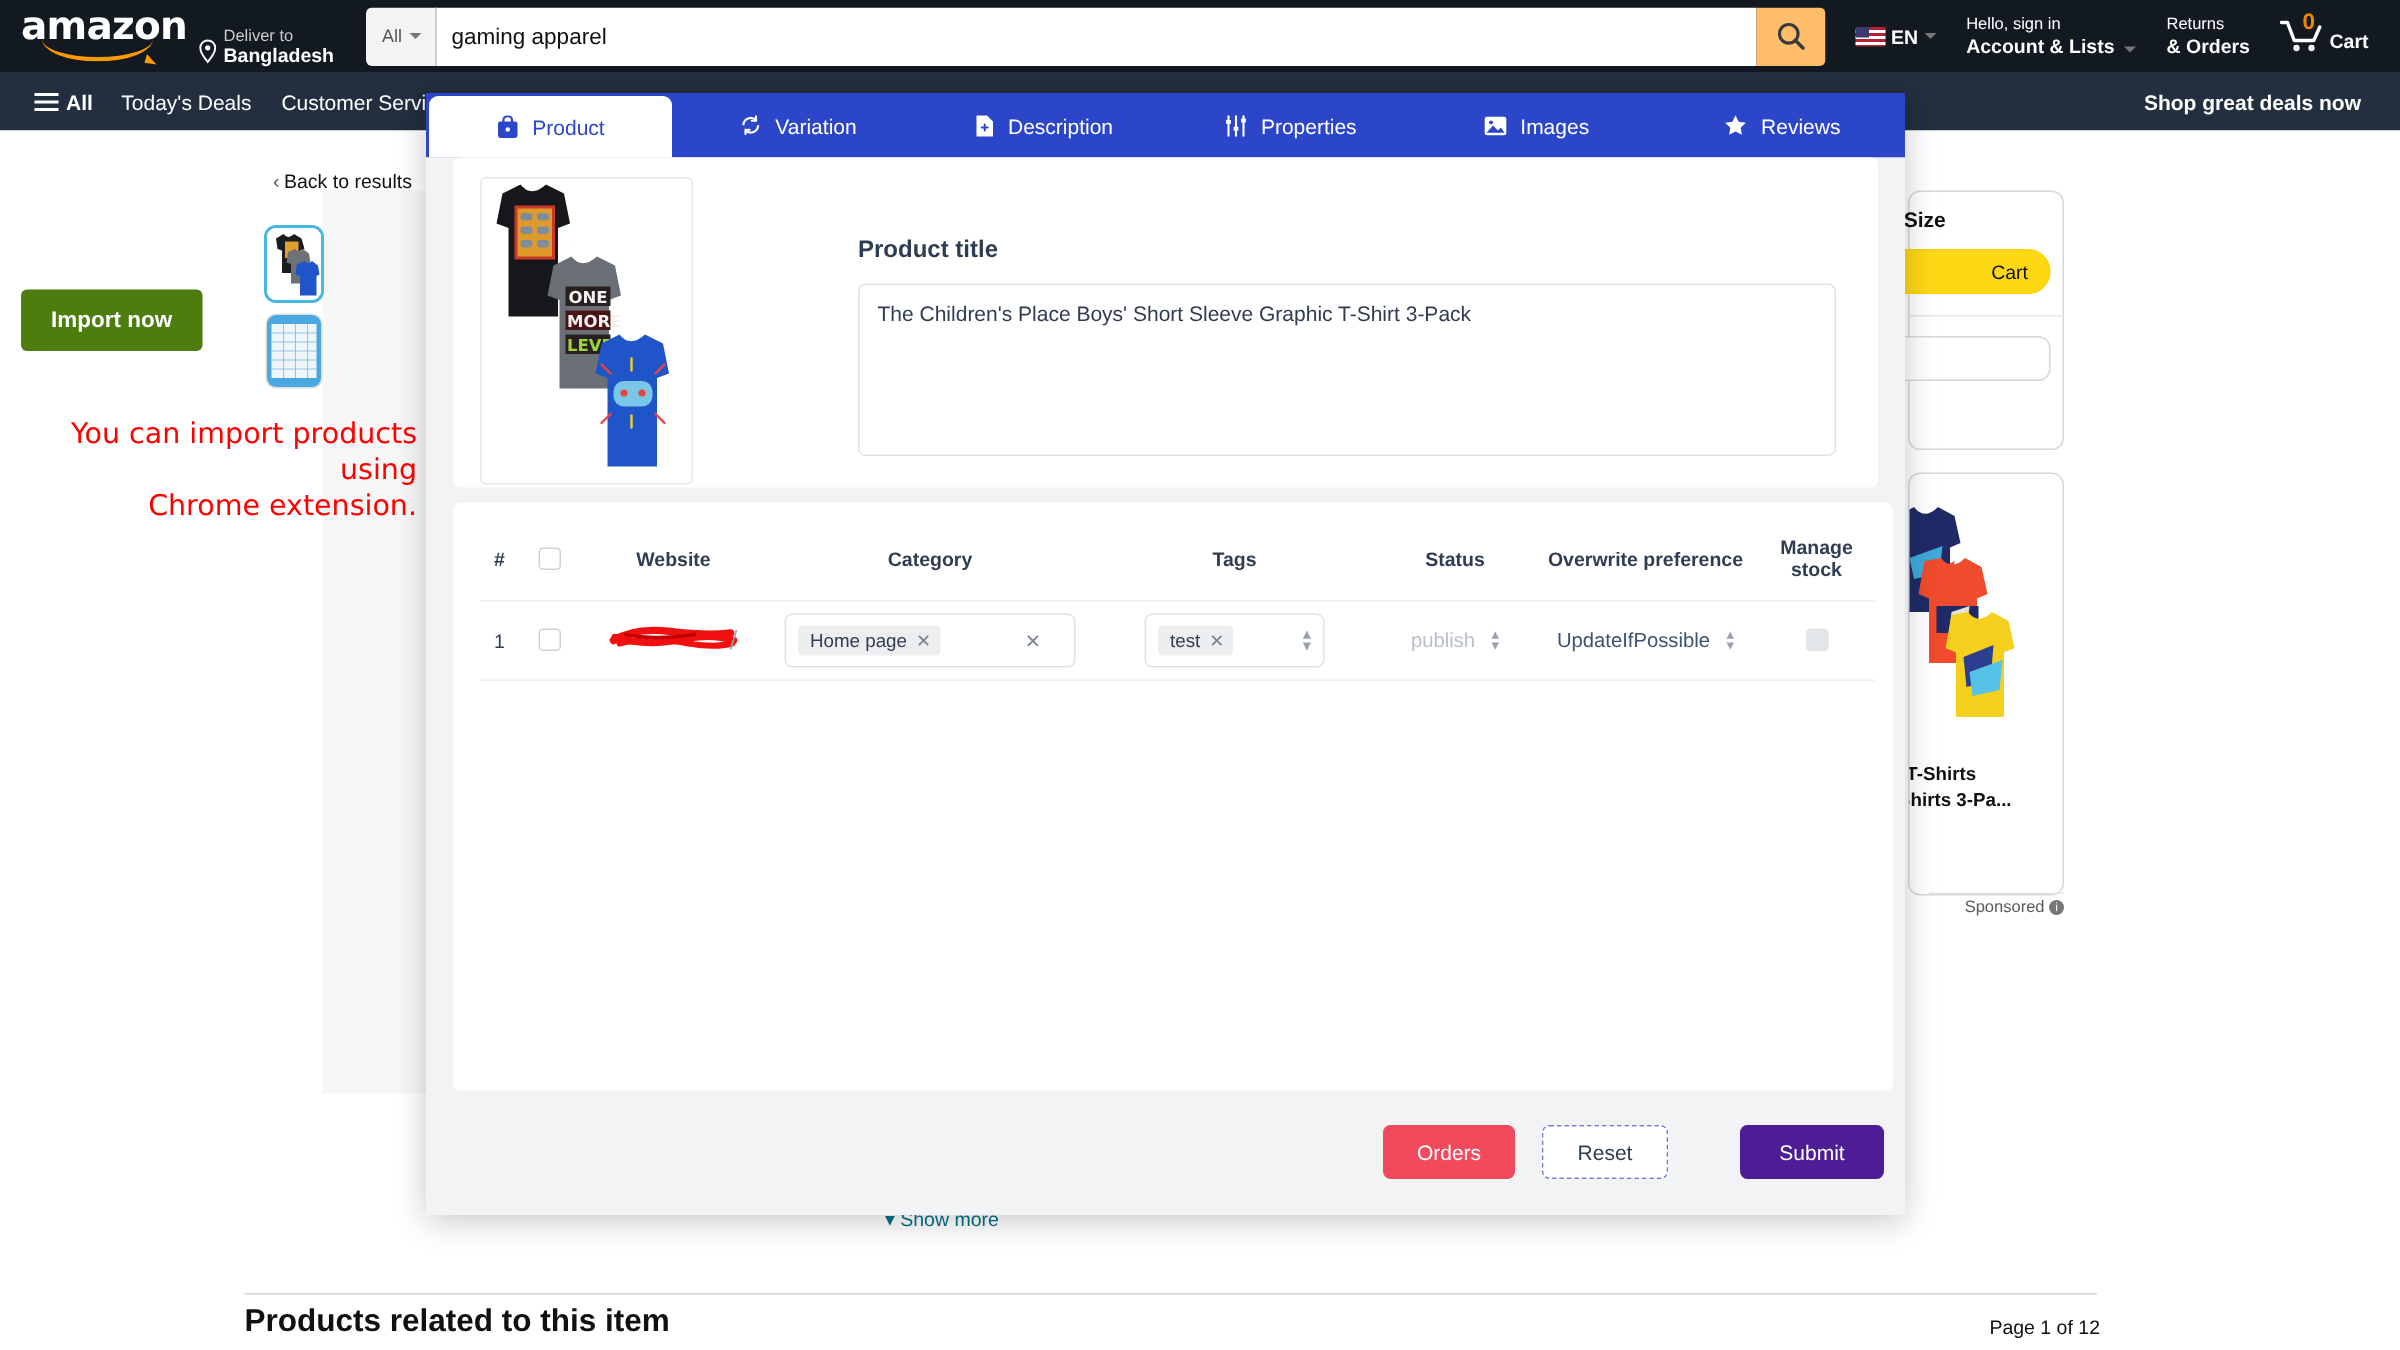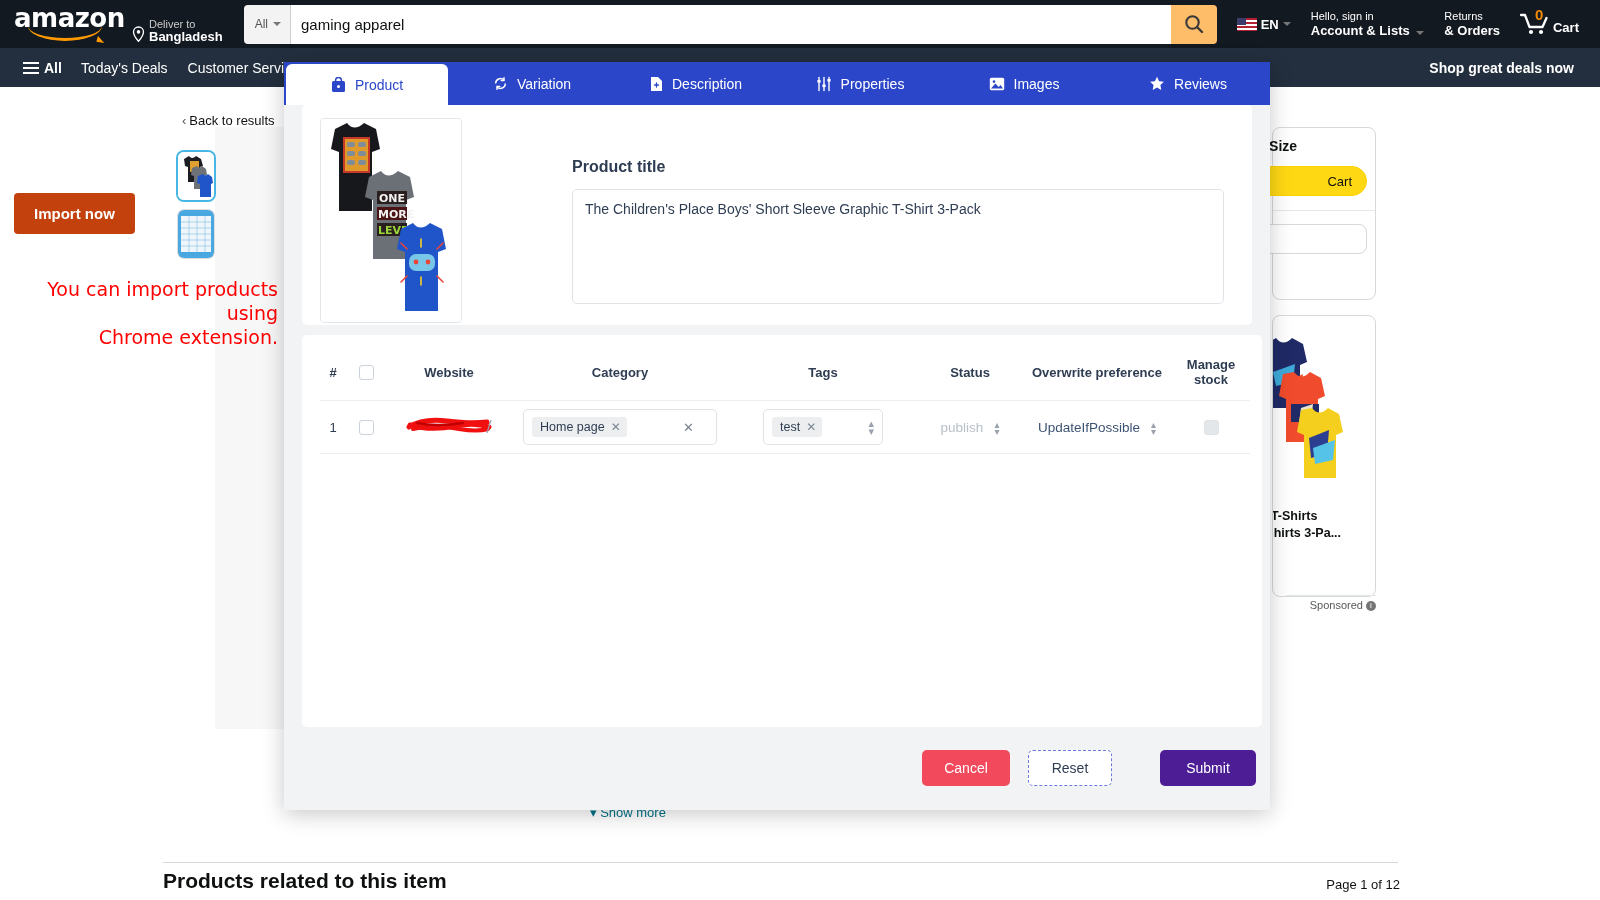--- a/index.html
+++ b/index.html
@@ -93,21 +93,21 @@
     background: #f7f7f7; overflow: hidden;
   }
   .thumb-col { position: absolute; left: 178px; top: 65px; display: flex; flex-direction: column; gap: 10px; }
   .thumb {
     width: 36px; height: 48px; border-radius: 6px; background: #fff; overflow: hidden;
     box-shadow: 0 0 0 1px #ddd; cursor: pointer; position: relative;
   }
   .thumb.sel { box-shadow: 0 0 0 2px #47b6e4; }
 
   .import-btn {
-    position: absolute; left: 14px; top: 106px; background: #c2410c; color: #fff;
+    position: absolute; left: 14px; top: 106px; background: #4d7c0f; color: #fff;
     font-size: 15px; font-weight: 700; padding: 12px 20px; border-radius: 4px;
     border: none; cursor: pointer; font-family: "Liberation Sans", sans-serif;
   }
   .annot {
     position: absolute; left: 8px; top: 190px; width: 270px; text-align: right;
     color: #ff0000; font-size: 19px; line-height: 24px;
     font-family: "DejaVu Sans", sans-serif;
   }
 
   .show-more { position: absolute; left: 590px; top: 718px; font-size: 13px; color: #007185; cursor: pointer; }
@@ -595,18 +595,18 @@
             <td>
               <span class="cb grey"></span>
             </td>
           </tr>
         </tbody>
       </table>
     </div>
   </div>
 
   <div class="footer-btns">
-    <button class="btn btn-cancel">Cancel</button>
+    <button class="btn btn-cancel">Orders</button>
     <button class="btn btn-reset">Reset</button>
     <button class="btn btn-submit">Submit</button>
   </div>
 
 </div>
 
 </body></html>

